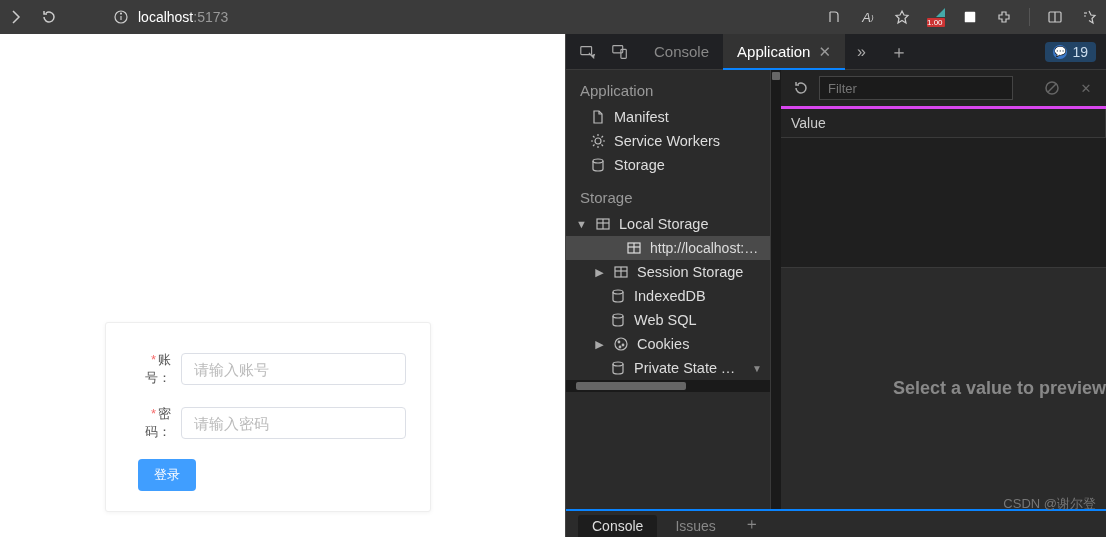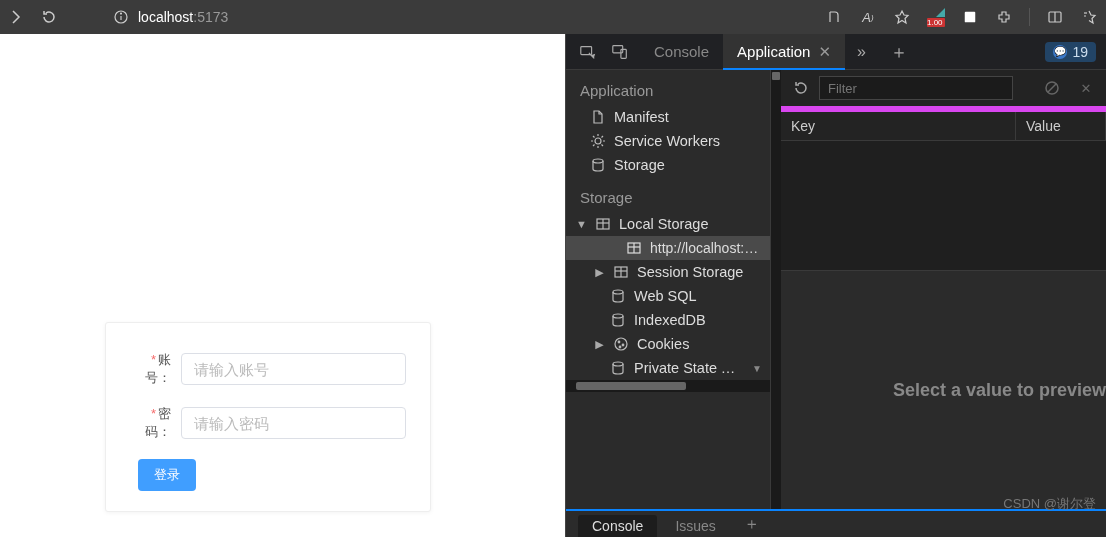--- a/index.html
+++ b/index.html
@@ -52,21 +52,21 @@
     .side-item.sub2 { padding-left: 60px; font-size: 14px; }
     .side-item.selected { background: #4a4a4a; }
     .tri { width: 11px; font-size: 11px; color: #aaa; display:inline-block; text-align:center;}
     .side-item.with-tri { padding-left: 10px; }
     .side-item.with-tri.sub { padding-left: 28px; }
     .dt-scroll-wrapper { position: relative; flex: 0 0 10px; background: #1a1a1a; }
     .dt-scroll-track { position:absolute; top:0; bottom:0; width:10px; background:#1a1a1a; }
     .dt-scroll-thumb { position:absolute; top: 2px; height: 8px; width:8px; left:1px; background:#666; border-radius:1px;}
     
     .dt-right { flex: 1; display: flex; flex-direction: column; background: #232323; min-width: 0; }
-    .filter-bar { display:flex; align-items:center; padding:6px 10px; gap:8px; border-bottom:6px solid #d946ef; }
+    .filter-bar { display:flex; align-items:center; padding:6px 10px; gap:8px; border-bottom:3px solid #d946ef; }
     .filter-bar .refresh { width:20px; height:20px; color:#aaa; cursor:pointer; display:inline-flex; align-items:center; justify-content:center; }
     .filter-bar input { flex: 0 0 170px; background:#1b1b1b; border:1px solid #444; color:#ccc; height:24px; padding:0 8px; font-size:13px; outline:none; }
     .filter-bar .tool-ico { width:20px; height:20px; color:#666; display:inline-flex; align-items:center; justify-content:center; cursor:pointer; margin-left: 6px;}
     .filter-spacer { flex:1; }
     .kv-header { display:flex; border-bottom:1px solid #3a3a3a; }
     .kv-header > div { padding:6px 10px; color:#ccc; font-size:14px; border-right:1px solid #3a3a3a; }
     .kv-header .key { flex: 0 0 235px; }
     .kv-header .val { flex:1; }
     .kv-body { flex: 0 0 130px; background:#1f1f1f; border-bottom:1px solid #3a3a3a; }
     .select-hint { flex:1; display:flex; align-items:center; justify-content:flex-end; padding-right:0; color:#888; font-size:18px; font-weight:600; overflow:hidden; white-space:nowrap; background:#2b2b2b; padding-left: 40px;}
@@ -245,28 +245,28 @@
               <line x1="2" y1="7" x2="14" y2="7"></line>
               <line x1="8" y1="3" x2="8" y2="13"></line>
             </svg>
             <span>Session Storage</span>
           </div>
         <div class="side-item sub">
             <svg class="icon-svg" viewBox="0 0 16 16" fill="none" stroke="#bbb" stroke-width="1.2">
               <ellipse cx="8" cy="4" rx="5" ry="2"></ellipse>
               <path d="M3 4 v8 a5 2 0 0 0 10 0 v-8"></path>
             </svg>
-            <span>Web SQL</span>
+            <span>IndexedDB</span>
           </div>
         <div class="side-item sub">
             <svg class="icon-svg" viewBox="0 0 16 16" fill="none" stroke="#bbb" stroke-width="1.2">
               <ellipse cx="8" cy="4" rx="5" ry="2"></ellipse>
               <path d="M3 4 v8 a5 2 0 0 0 10 0 v-8"></path>
             </svg>
-            <span>IndexedDB</span>
+            <span>Web SQL</span>
           </div>
         <div class="side-item with-tri sub">
             <span class="tri">▶</span>
             <svg class="icon-svg" viewBox="0 0 16 16" fill="none" stroke="#bbb" stroke-width="1.2">
               <circle cx="8" cy="8" r="6"></circle>
               <circle cx="6" cy="6" r="0.8" fill="#bbb"></circle>
               <circle cx="10" cy="9" r="0.8" fill="#bbb"></circle>
               <circle cx="7" cy="11" r="0.8" fill="#bbb"></circle>
             </svg>
             <span>Cookies</span>
@@ -301,21 +301,20 @@
           <span class="filter-spacer"></span>
           <span class="tool-ico">
               <svg width="16" height="16" viewBox="0 0 16 16" fill="none" stroke="currentColor" stroke-width="1.5">
                 <circle cx="8" cy="8" r="6"></circle>
                 <line x1="4" y1="12" x2="12" y2="4"></line>
               </svg>
             </span>
           <span class="tool-ico">✕</span>
         </div>
         <div class="kv-header">
-          <div class="key">Key</div>
           <div class="val">Value</div>
         </div>
         <div class="kv-body"></div>
         <div class="select-hint">Select a value to preview</div>
       </div>
     </div>
 
     <div class="drawer">
       <div class="drawer-tab">Console</div>
       <div class="drawer-tab inactive">Issues</div>

